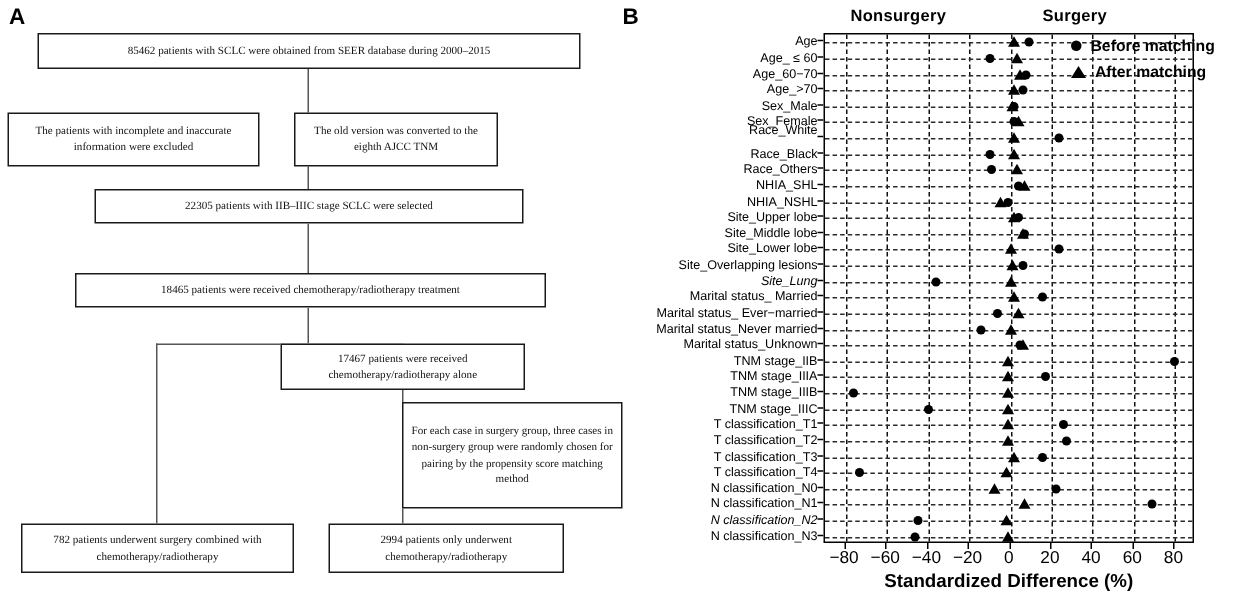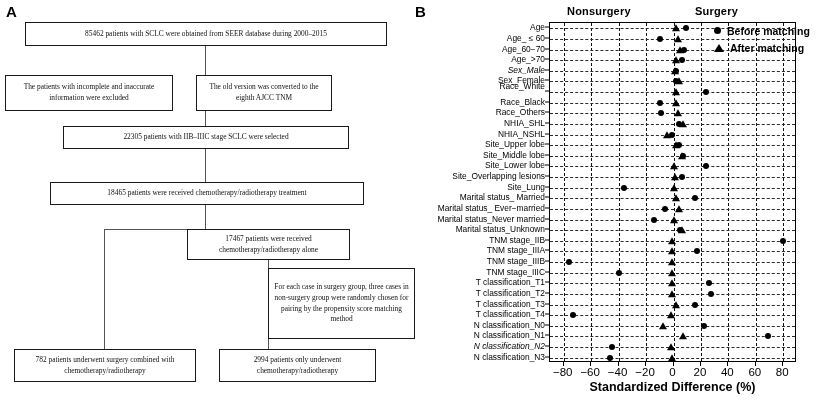--- a/index.html
+++ b/index.html
@@ -91,21 +91,21 @@
 
   <div id="ylabels">
       <div class="ylab" style="top: 5.3125px;">Age</div>
       <div class="ytick" style="top: 5.3125px;"></div>
       <div class="ylab" style="top: 15.9375px;">Age_ ≤ 60</div>
       <div class="ytick" style="top: 15.9375px;"></div>
       <div class="ylab" style="top: 26.5625px;">Age_60−70</div>
       <div class="ytick" style="top: 26.5625px;"></div>
       <div class="ylab" style="top: 37.1875px;">Age_&gt;70</div>
       <div class="ytick" style="top: 37.1875px;"></div>
-      <div class="ylab" style="top: 47.8125px; font-style: italic;">Sex_Male</div>
+      <div class="ylab" style="top: 47.8125px;">Sex_Male</div>
       <div class="ytick" style="top: 47.8125px;"></div>
       <div class="ylab" style="top: 58.4375px;">Sex_Female</div>
       <div class="ytick" style="top: 58.4375px;"></div>
       <div class="ylab" style="top: 64px;">Race_White</div>
       <div class="ytick" style="top: 69.0625px;"></div>
       <div class="ylab" style="top: 79.6875px;">Race_Black</div>
       <div class="ytick" style="top: 79.6875px;"></div>
       <div class="ylab" style="top: 90.3125px;">Race_Others</div>
       <div class="ytick" style="top: 90.3125px;"></div>
       <div class="ylab" style="top: 100.938px;">NHIA_SHL</div>
@@ -113,21 +113,21 @@
       <div class="ylab" style="top: 111.562px;">NHIA_NSHL</div>
       <div class="ytick" style="top: 111.562px;"></div>
       <div class="ylab" style="top: 122.188px;">Site_Upper lobe</div>
       <div class="ytick" style="top: 122.188px;"></div>
       <div class="ylab" style="top: 132.812px;">Site_Middle lobe</div>
       <div class="ytick" style="top: 132.812px;"></div>
       <div class="ylab" style="top: 143.438px;">Site_Lower lobe</div>
       <div class="ytick" style="top: 143.438px;"></div>
       <div class="ylab" style="top: 154.062px;">Site_Overlapping lesions</div>
       <div class="ytick" style="top: 154.062px;"></div>
-      <div class="ylab" style="top: 164.688px;">Site_Lung</div>
+      <div class="ylab" style="top: 164.688px; font-style: italic;">Site_Lung</div>
       <div class="ytick" style="top: 164.688px;"></div>
       <div class="ylab" style="top: 175.312px;">Marital status_ Married</div>
       <div class="ytick" style="top: 175.312px;"></div>
       <div class="ylab" style="top: 185.938px;">Marital status_ Ever−married</div>
       <div class="ytick" style="top: 185.938px;"></div>
       <div class="ylab" style="top: 196.562px;">Marital status_Never married</div>
       <div class="ytick" style="top: 196.562px;"></div>
       <div class="ylab" style="top: 207.188px;">Marital status_Unknown</div>
       <div class="ytick" style="top: 207.188px;"></div>
       <div class="ylab" style="top: 217.812px; margin-left: 38px;">TNM stage_IIB</div>

